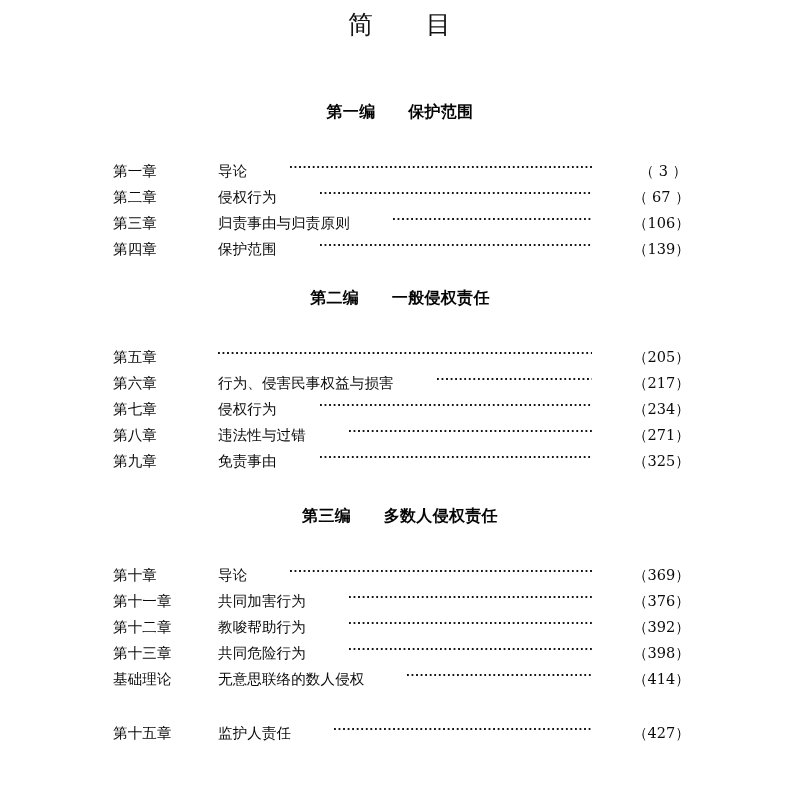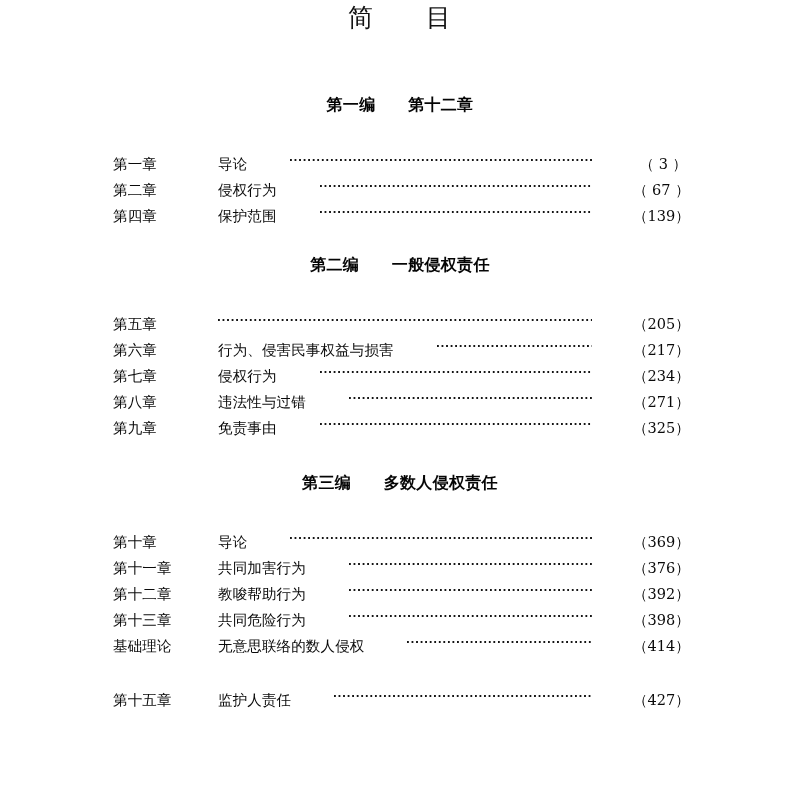--- a/index.html
+++ b/index.html
@@ -26,21 +26,21 @@
   }
 
   
   .page-title {
     text-align: center;
     font-size: 25px;
     font-weight: 400;
     letter-spacing: 0.04em;
     color: #111111;
     margin: 0;
-    padding-top: 3px;
+    padding-top: 10px;
     line-height: 30px;
     white-space: pre;
   }
 
   
   .part-heading {
     text-align: center;
     font-size: 16px;
     font-weight: 700;
     color: #050505;
@@ -121,35 +121,41 @@
   }
 </style>
 </head>
 <body>
 
 <div class="page">
 
   <h1 class="page-title">简　　目</h1>
 
   <section class="part-block">
-    <div class="part-heading part-1">第一编　　第十二章</div>
+    <div class="part-heading part-1">第一编　　保护范围</div>
     <ul class="entry-list after-heading">
       <li class="toc-row">
         <span class="chap-label">第一章</span>
         <span class="chap-title">导论</span>
         <span class="leader"></span>
         <span class="page-num">（ 3 ）</span>
       </li>
       <li class="toc-row">
         <span class="chap-label">第二章</span>
         <span class="chap-title">侵权行为</span>
         <span class="leader"></span>
         <span class="page-num">（ 67 ）</span>
       </li>
       <li class="toc-row">
+        <span class="chap-label">第三章</span>
+        <span class="chap-title">归责事由与归责原则</span>
+        <span class="leader"></span>
+        <span class="page-num">（106）</span>
+      </li>
+      <li class="toc-row">
         <span class="chap-label">第四章</span>
         <span class="chap-title">保护范围</span>
         <span class="leader"></span>
         <span class="page-num">（139）</span>
       </li>
     </ul>
   </section>
 
   <section class="part-block">
     <div class="part-heading part-2">第二编　　一般侵权责任</div>

